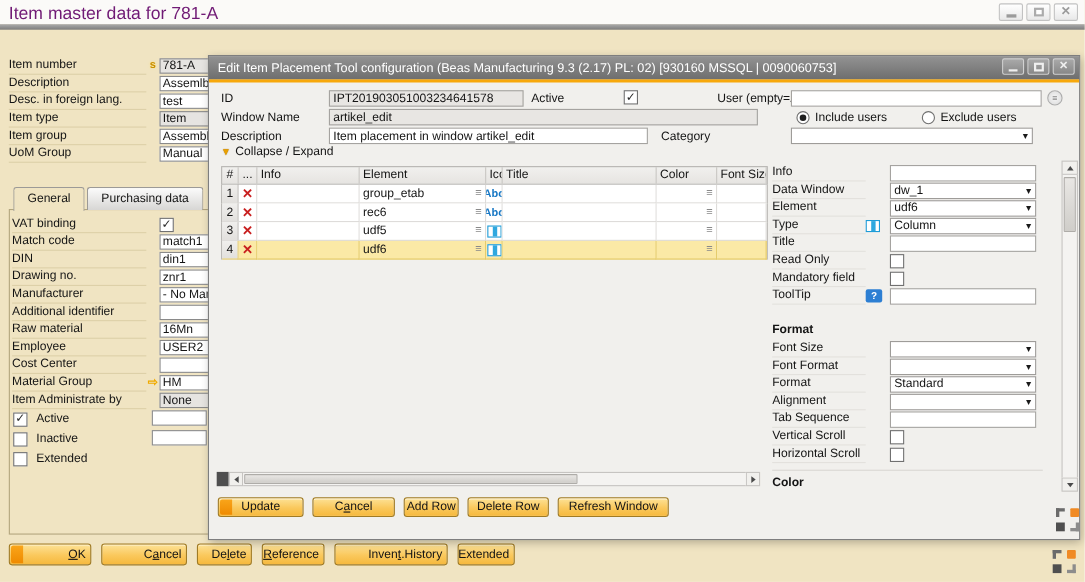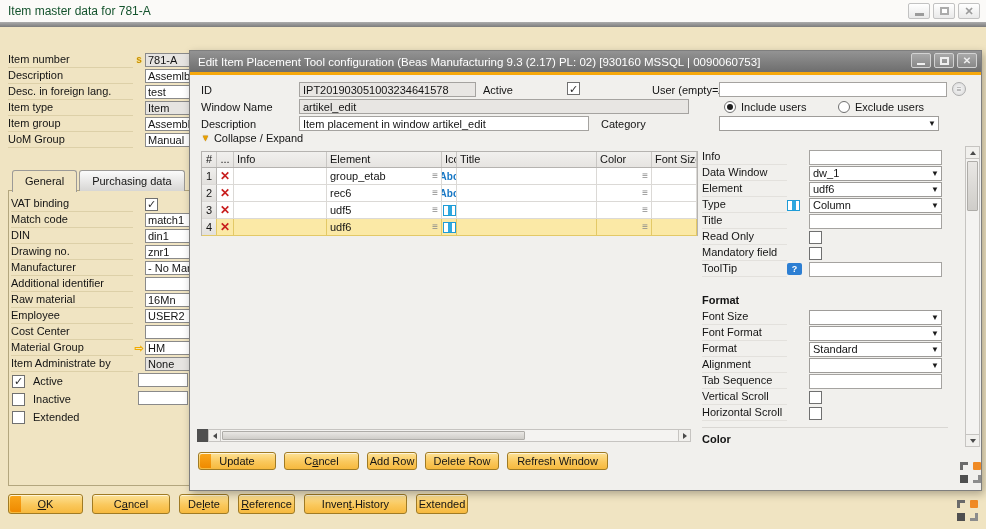--- a/index.html
+++ b/index.html
@@ -1,20 +1,20 @@
 <!DOCTYPE html>
 <html><head>
 <meta charset="utf-8">
 <style>
   html,body{margin:0;padding:0;width:986px;height:529px;overflow:hidden;
     font-family:"Liberation Sans",sans-serif;font-size:11px;color:#141414;}
   .main-window{position:absolute;inset:0;background:#F0E4C2;}
   
   .titlebar{position:absolute;left:0;top:0;width:986px;height:22px;background:#FBFAF8;}
-  .titlebar .title{position:absolute;left:8px;top:4px;font-size:12px;color:#14532d;white-space:nowrap;}
+  .titlebar .title{position:absolute;left:8px;top:4px;font-size:16px;color:#701a75;white-space:nowrap;}
   .win-controls{position:absolute;right:6px;top:3px;display:flex;gap:3px;}
   .win-btn{width:22px;height:16px;border:1px solid #C2C2C2;border-radius:2px;
     background:linear-gradient(#FFFFFF,#E9E9E9);display:flex;align-items:center;justify-content:center;box-sizing:border-box;}
   .glyph-min{width:9px;height:3px;background:#9B9B9B;margin-top:7px;}
   .glyph-max{width:9px;height:8px;border:2px solid #ABABAB;box-sizing:border-box;background:#fff;}
   .glyph-x{color:#9B9B9B;font-weight:bold;font-size:11px;line-height:11px;}
   .band{position:absolute;left:0;top:22px;width:986px;height:5px;background:linear-gradient(#ACACAC,#7C7C7C);}
   
   .tabs{position:absolute;left:10px;top:27px;display:flex;gap:2px;height:20px;}
   .tab{height:19px;line-height:19px;padding:0 13px;background:linear-gradient(#FBFBFB,#D7D6D4);
@@ -47,21 +47,21 @@
   .cb.checked::after{content:"\2713";font-size:11px;line-height:10px;color:#2b2b2b;}
   
   .btn{position:relative;height:18px;border:1px solid #A07B24;border-radius:3px;box-sizing:border-box;
     background:linear-gradient(180deg,#FDE296 0%,#FAC85C 55%,#F6B93E 100%);
     display:inline-flex;align-items:center;justify-content:center;padding:0 4px;
     box-shadow:inset 0 1px 0 rgba(255,255,255,.65);cursor:default;white-space:nowrap;}
   .btn .btn-label{position:relative;z-index:1;}
   .btn.default::before{content:"";position:absolute;left:1px;top:1px;bottom:1px;width:11px;
     background:linear-gradient(180deg,#F9A51A,#EF8A00);border-radius:2px 0 0 2px;}
   #main-buttons{position:absolute;left:8px;top:494px;display:flex;gap:9px;}
-  #main-buttons .btn{height:20px;}
+  #main-buttons .btn{height:20px;justify-content:flex-end;}
   
   .expand-icon{position:absolute;width:21px;height:21px;}
   .expand-icon .tl{position:absolute;left:0;top:0;width:8px;height:8px;border-left:3px solid #6B6B6B;border-top:3px solid #6B6B6B;box-sizing:border-box;}
   .expand-icon .tr{position:absolute;right:0;top:0;width:8px;height:8px;background:#F08A24;border-radius:1px;}
   .expand-icon .bl{position:absolute;left:0;bottom:0;width:8px;height:8px;background:#4F4F4F;}
   .expand-icon .br{position:absolute;right:0;bottom:0;width:8px;height:8px;border-right:3px solid #8C8C8C;border-bottom:3px solid #8C8C8C;box-sizing:border-box;}
   .main-expand{left:957px;top:500px;}
   
   .dialog{position:absolute;left:189px;top:50px;width:793px;height:441px;z-index:10;
     background:#F1F0ED;border:1px solid #7E7E7E;box-sizing:border-box;box-shadow:2px 3px 8px rgba(0,0,0,.28);}

